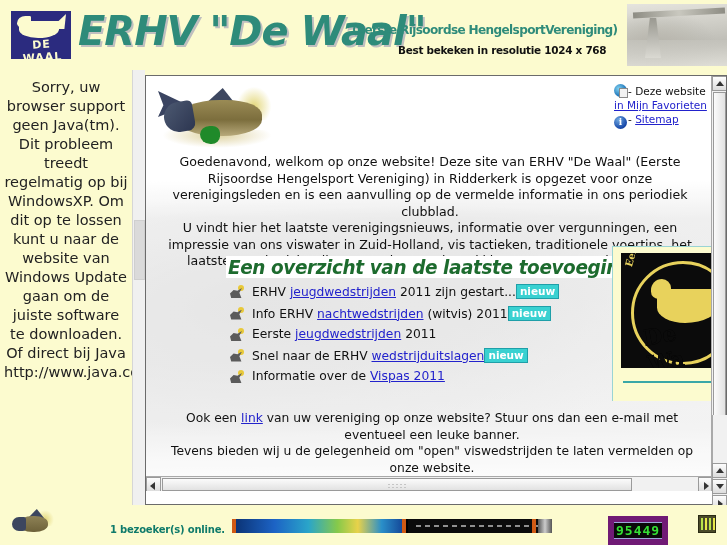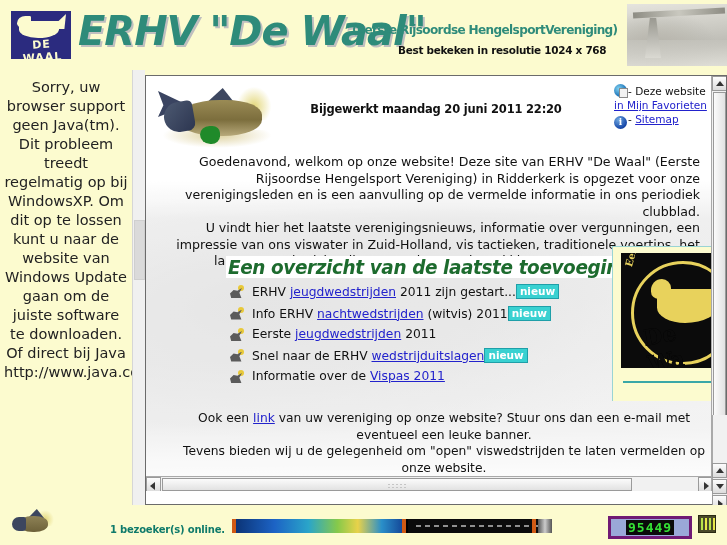--- a/index.html
+++ b/index.html
@@ -217,21 +217,21 @@
     border-radius:50%;
     color:#fff; font-weight:bold; font-size:9px;
     text-align:center; line-height:13px;
     font-family:"DejaVu Serif", serif;
     margin-right:1px;
   }
 
   
   #intro {
     position:absolute; left:14px; top:78px; width:540px;
-    text-align:right;
+    text-align:center;
     font-size:12.6px; line-height:16.5px; color:#111;
     font-family:"DejaVu Sans", sans-serif;
   }
 
   
   #overview-title {
     position:absolute; left:80px; top:180px;
     font-family:"DejaVu Sans", sans-serif;
     font-weight:bold; font-style:italic;
     font-size:19px; color:#1d6b2e;
@@ -322,21 +322,21 @@
     transform-origin:left top;
     white-space:nowrap;
   }
   #logo-card .rule {
     position:absolute; left:10px; bottom:18px; width:88px; height:2px;
     background:#3aa7a7;
   }
 
   
   #footer-text {
-    position:absolute; left:30px; top:334px; width:536px;
+    position:absolute; left:18px; top:334px; width:536px;
     text-align:center;
     font-size:12.3px; line-height:16.5px; color:#111;
     font-family:"DejaVu Sans", sans-serif;
   }
   #footer-text a { color:#2222CC; text-decoration:underline; }
 
   
   #v-scroll {
     position:absolute; right:0; top:0; width:15px; height:415px;
     background:#F1F1F1; border-left:1px solid #a9a9a9;
@@ -446,22 +446,22 @@
     background-size:9px 4px;
   }
   #banner-strip .cap-l { position:absolute; left:0; top:0; width:4px; height:14px; background:#d05a14; }
   #banner-strip .cap-m { position:absolute; left:170px; top:0; width:4px; height:14px; background:#d05a14; }
   #banner-strip .cap-r { position:absolute; right:16px; top:0; width:4px; height:14px; background:#d05a14; }
   #banner-strip .end { position:absolute; right:0; top:0; width:14px; height:14px; background:linear-gradient(90deg,#555,#ccc,#555); }
 
   #counter {
     position:absolute; left:608px; top:516px;
     background:#9aa8d8;
-    border:3px solid #701a75;
-    padding:1px 15px;
+    border:6px solid #701a75;
+    padding:1px 0;
   }
   #counter .digits {
     background:#0a0a0a;
     color:#35e035;
     font-family:"DejaVu Sans Mono", monospace;
     font-weight:bold;
     font-size:13px;
     letter-spacing:1px;
     padding:0 2px;
   }
@@ -520,21 +520,20 @@
     <div id="carp">
       <div class="c-ground"></div>
       <div class="c-weed"></div>
       <div class="c-tail"></div>
       <div class="c-fin"></div>
       <div class="c-body"></div>
       <div class="c-head"></div>
       <div class="c-green"></div>
     </div>
 
-    <div id="updated">Bijgewerkt maandag 20 juni 2011 22:20</div>
 
     <div id="favbox">
       <span class="ie-icon"></span><span>- Deze website</span><br>
       <a href="#">in Mijn Favorieten</a><br>
       <span class="info-icon">i</span><span>-</span>
       <a href="#">Sitemap</a>
     </div>
 
     <div id="intro">
       <span>Goedenavond, welkom op onze website! Deze site van ERHV "De Waal" (Eerste Rijsoordse Hengelsport Vereniging) in Ridderkerk is opgezet voor onze verenigingsleden en is een aanvulling op de vermelde informatie in ons periodiek clubblad.</span><br>

